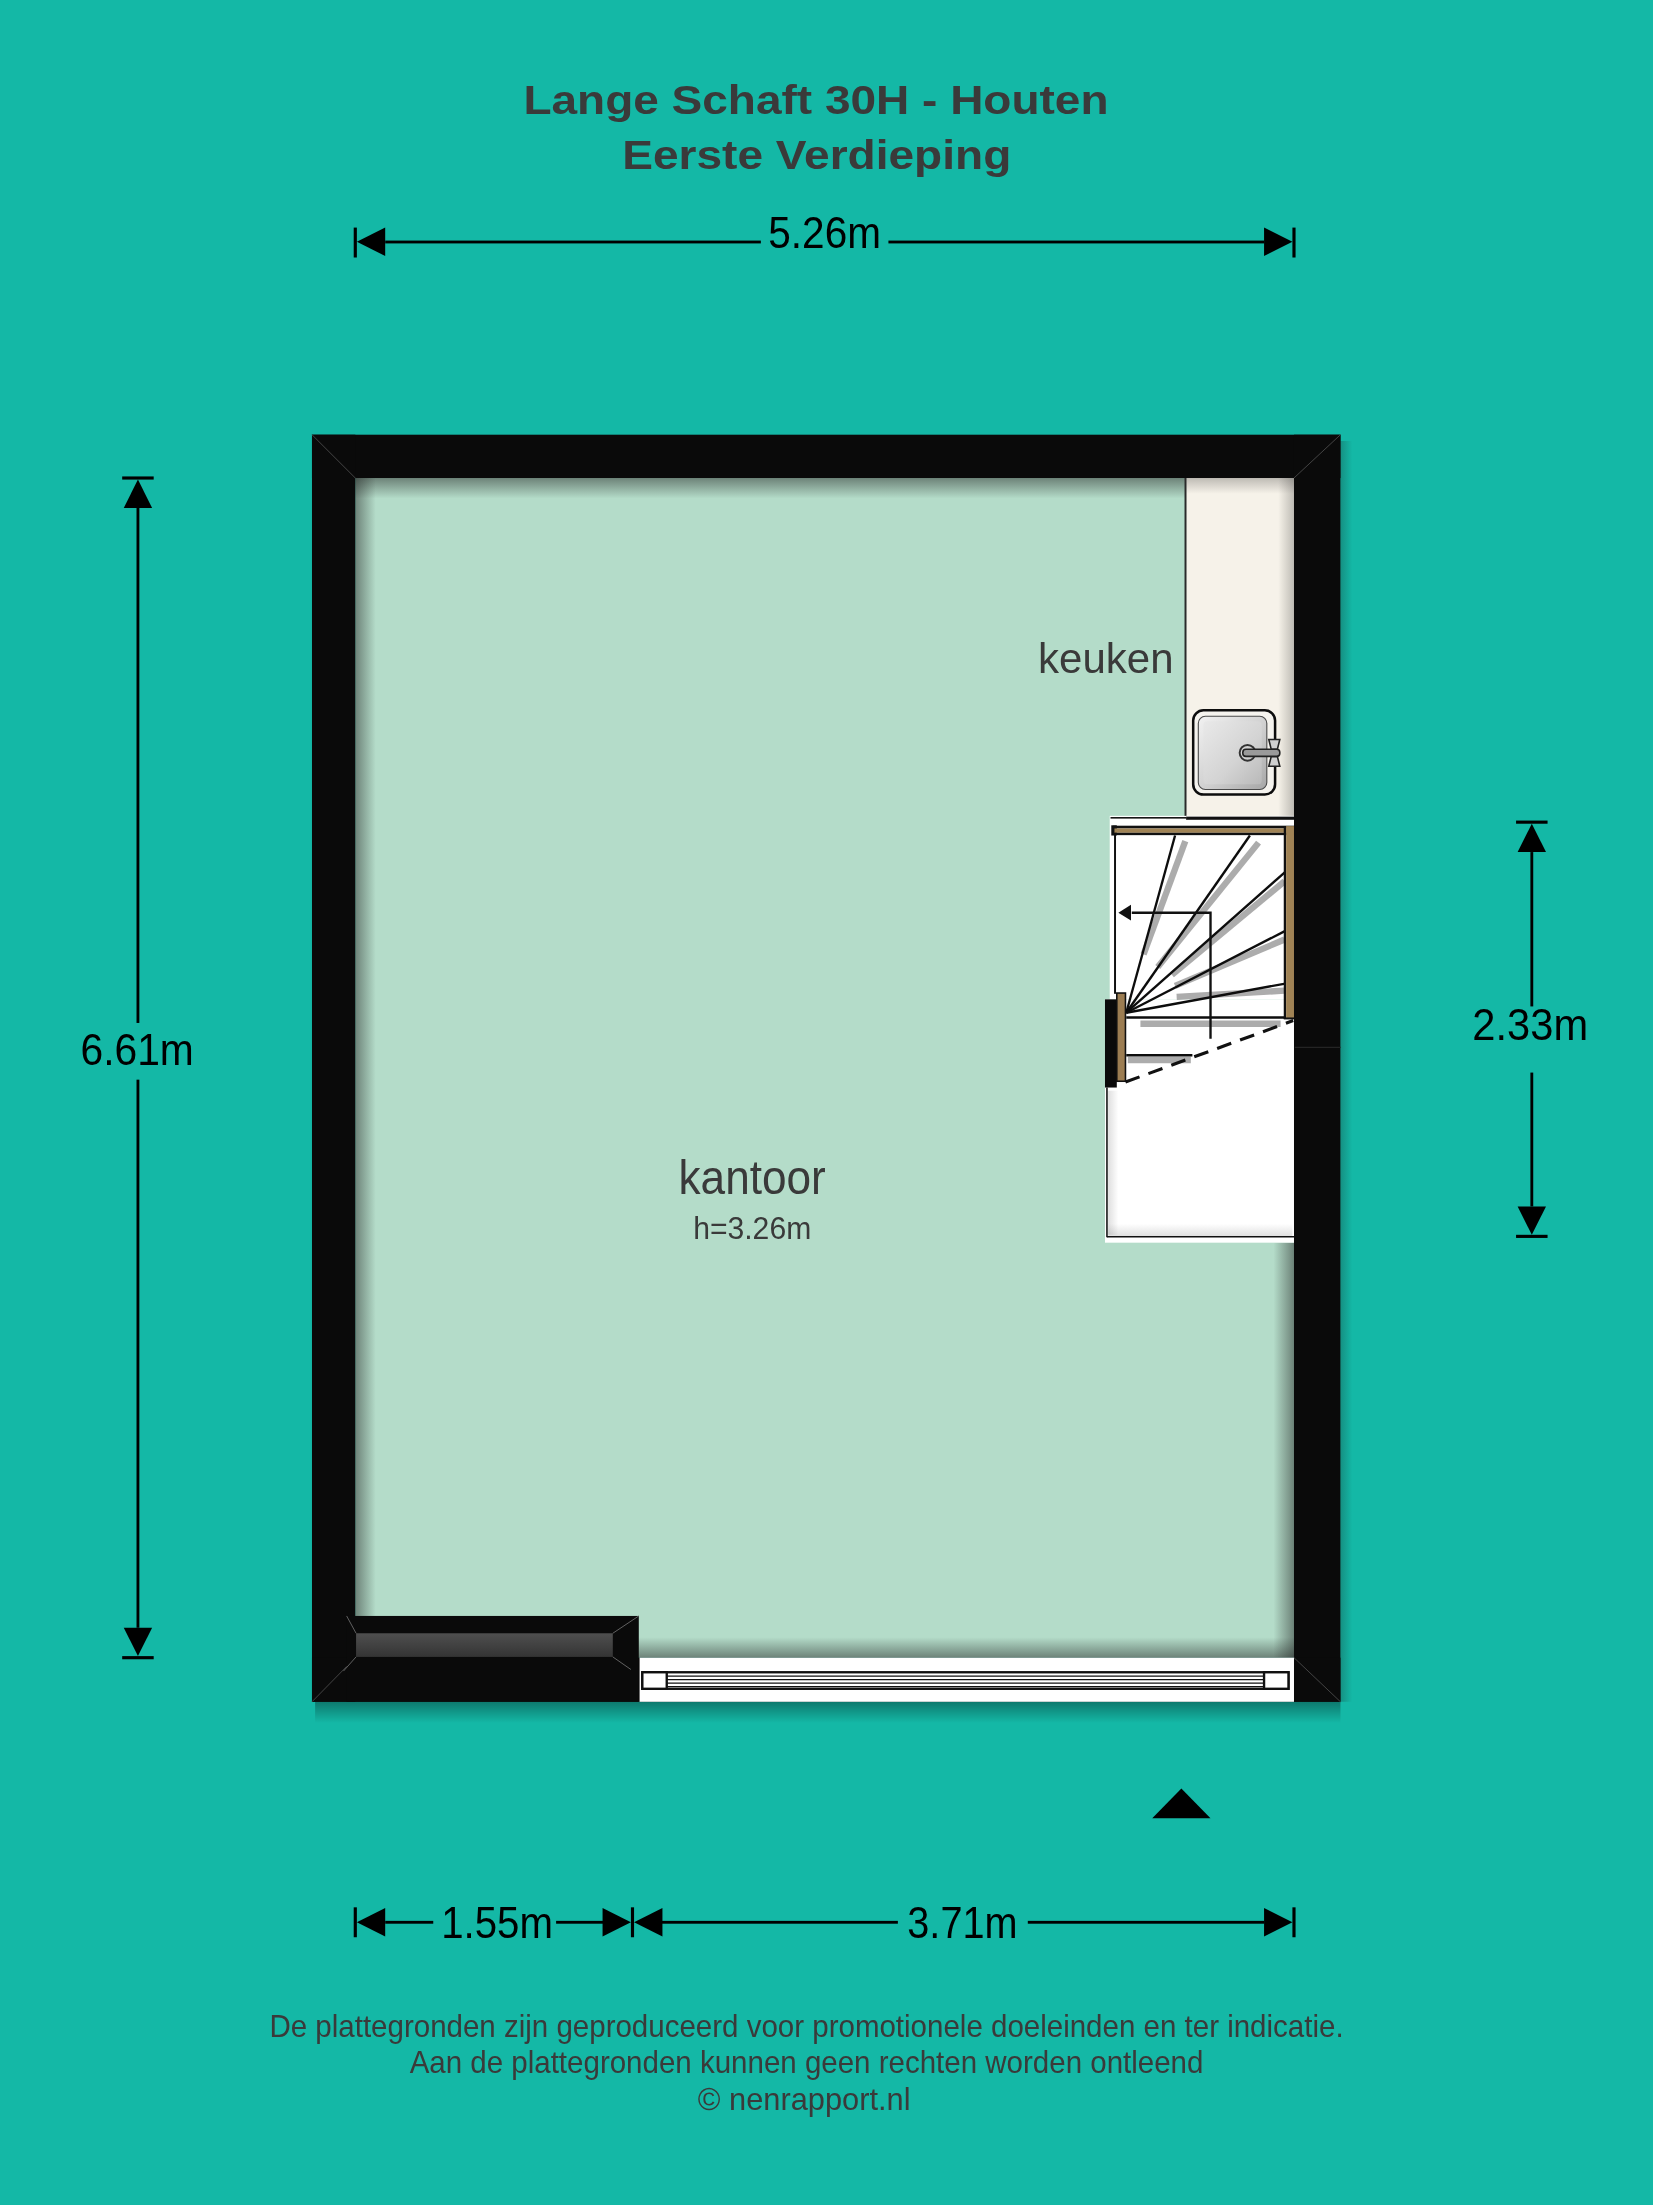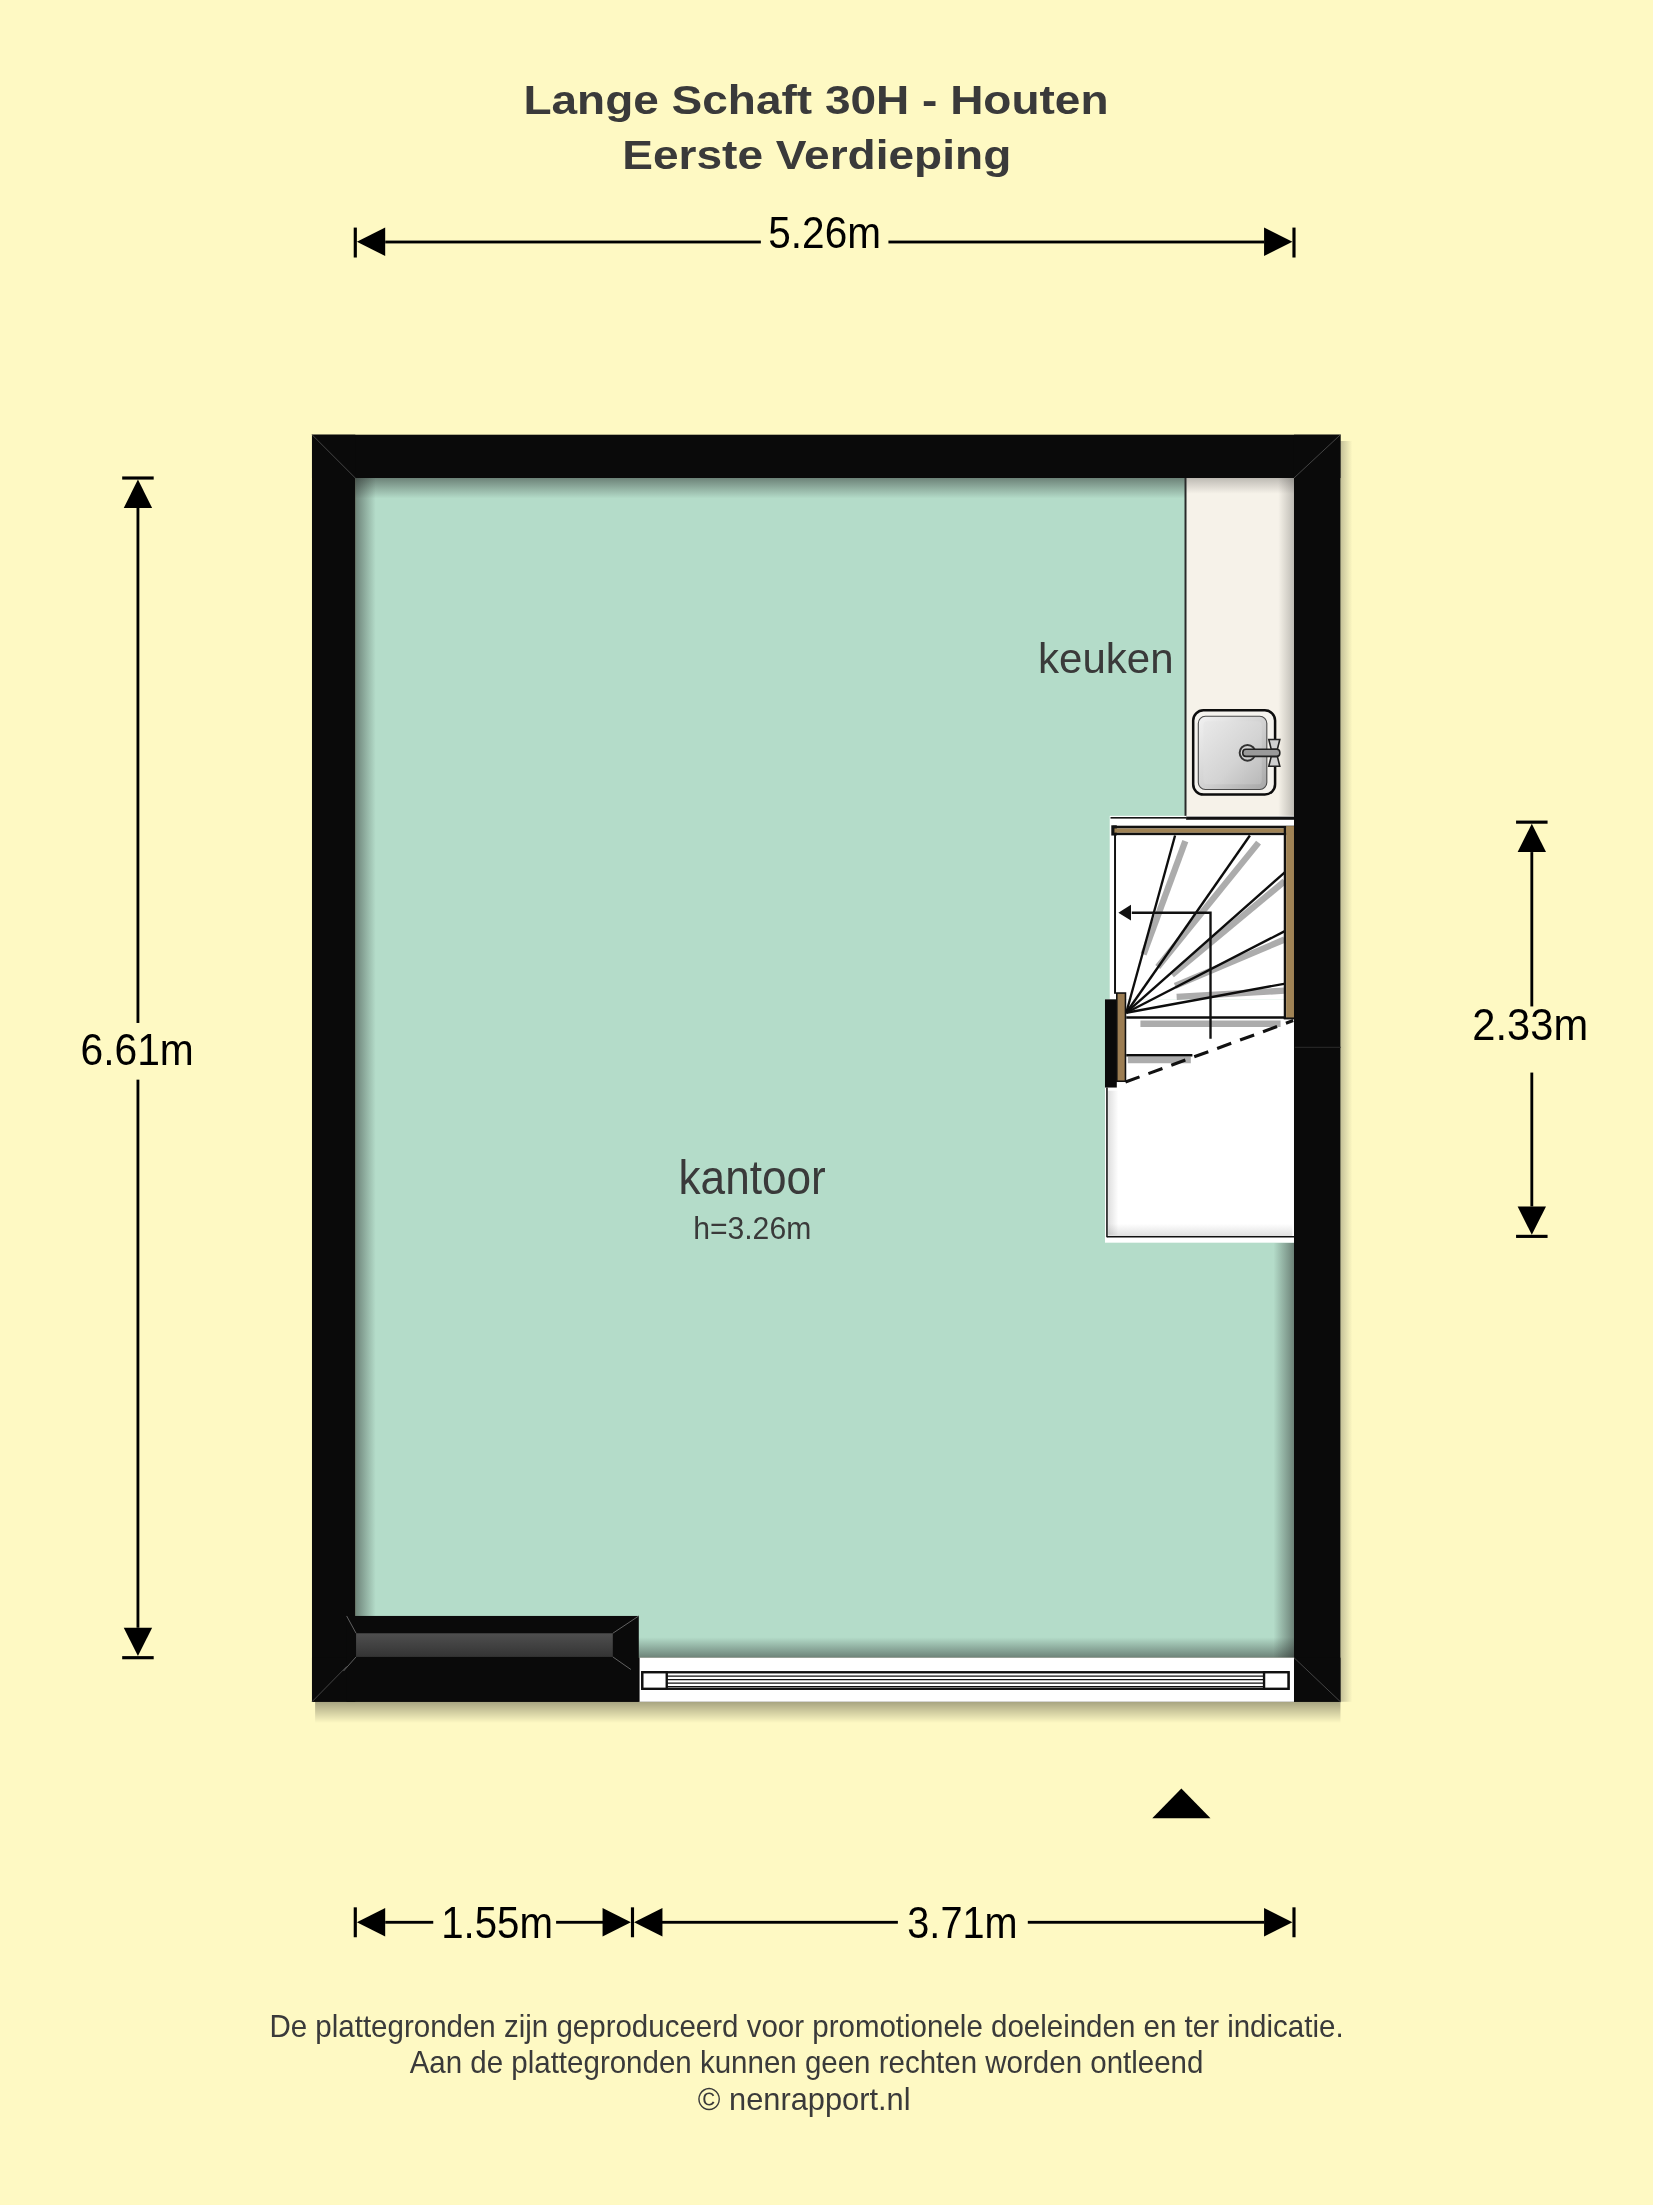--- a/index.html
+++ b/index.html
@@ -1,16 +1,16 @@
 <!DOCTYPE html>
 <html style="font-size:12.6px"><head>
 <meta charset="utf-8">
 <style>
   html,body{margin:0;padding:0;background:#fff;}
-  .page{position:relative;width:1654px;height:2205px;background:#fef9c3;overflow:hidden;
+  .page{position:relative;width:1654px;height:2205px;background:#14b8a6;overflow:hidden;
         font-family:"Liberation Sans", sans-serif;}
   svg text{font-family:"Liberation Sans", sans-serif;}
 </style>
 </head>
 <body>
 <div class="page">
 <svg width="1654" height="2205" viewBox="0 0 2100 2800" xmlns="http://www.w3.org/2000/svg">
 <defs>
   <linearGradient id="shTop" x1="0" y1="0" x2="0" y2="1">
     <stop offset="0" stop-color="rgba(25,25,25,0.46)"></stop>

